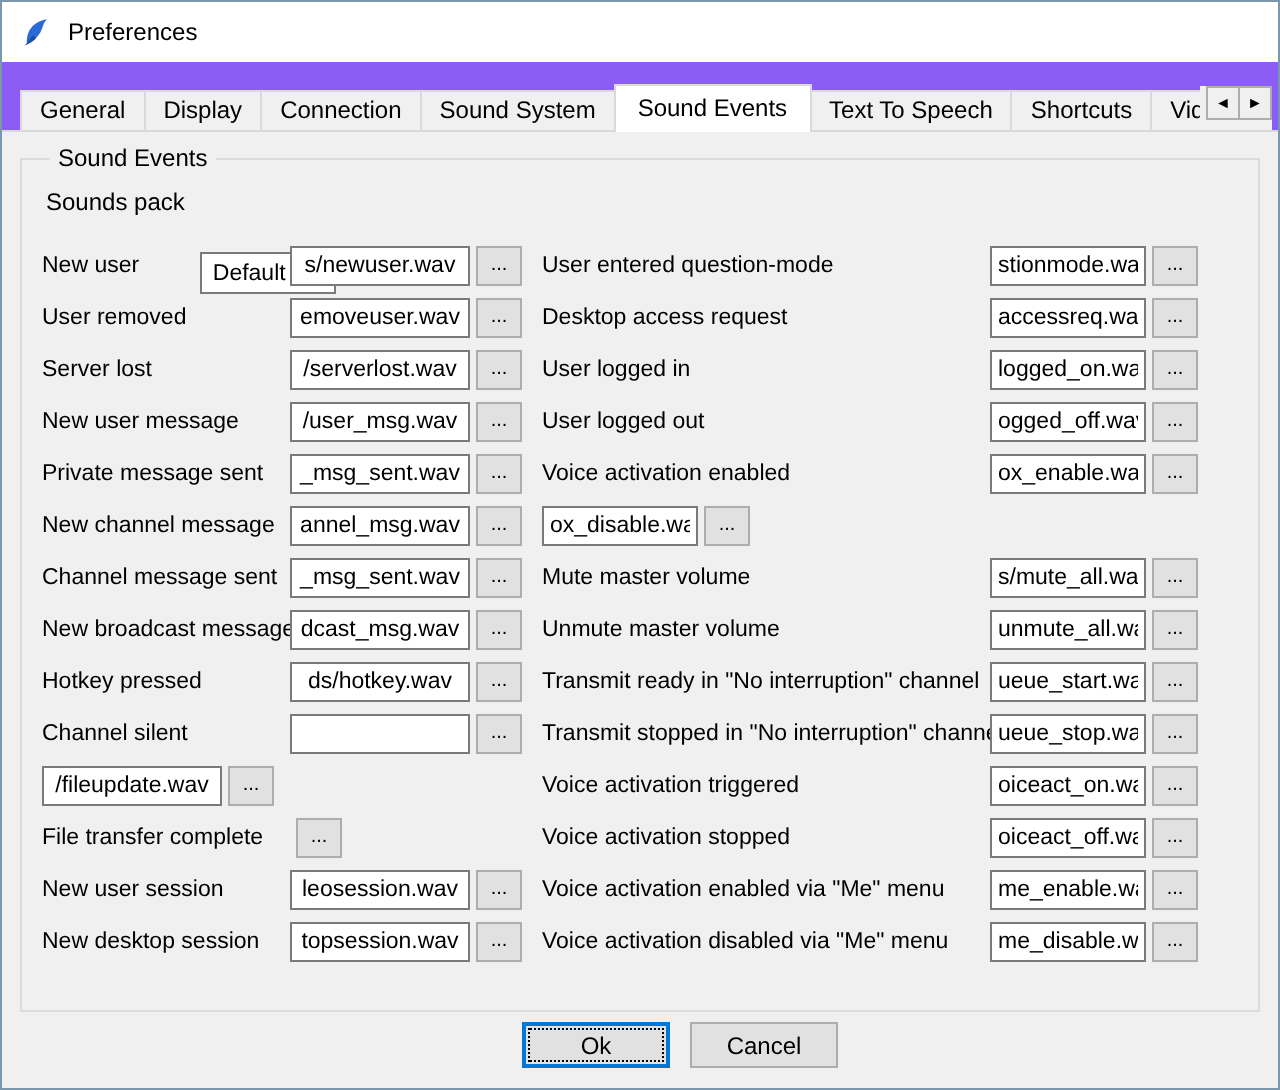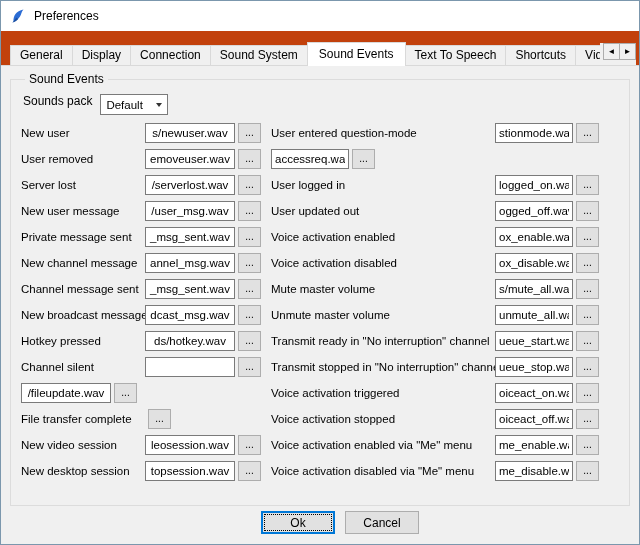--- a/index.html
+++ b/index.html
@@ -8,21 +8,21 @@
     font-family: "Liberation Sans", sans-serif;
     font-size: 12px;
     color: #000;
     background: #f0f0f0;
     position: relative;
     overflow: hidden;
   }
   .window {
     position: absolute; inset: 0;
     border: 1px solid #7b97ad;
-    background: #c2410c;
+    background: #8b5cf6;
   }
   
   .titlebar {
     height: 30px;
     background: #ffffff;
     display: flex; align-items: center;
     padding: 0 9px; gap: 8px;
   }
   .app-icon { width: 16px; height: 16px; display: inline-block; }
   .title { font-size: 12px; }
@@ -90,20 +90,21 @@
     height: 22px;
     display: flex; align-items: flex-start; gap: 8px;
   }
   .combo {
     width: 68px; height: 21px;
     background: #fff;
     border: 1px solid #7a7a7a;
     display: flex; align-items: center; justify-content: space-between;
     padding: 0 5px;
     cursor: default;
+    margin-top: 32px;
   }
   .combo-value { font-size: 11.5px; }
   .combo-arrow {
     width: 0; height: 0;
     border-left: 3.5px solid transparent;
     border-right: 3.5px solid transparent;
     border-top: 4px solid #333;
   }
 
   .columns { display: flex; margin-top: 4px; }
@@ -258,57 +259,57 @@
             </div>
             <div class="event-row">
               <input type="text" class="event-input" value="/fileupdate.wav" style="">
               <button class="browse-btn">...</button>
             </div>
             <div class="event-row">
               <span class="event-label">File transfer complete</span>
               <button class="browse-btn">...</button>
             </div>
             <div class="event-row">
-              <span class="event-label">New video session</span>
+              <span class="event-label">New user session</span>
               <input type="text" class="event-input" value="leosession.wav" style="">
               <button class="browse-btn">...</button>
             </div>
             <div class="event-row">
               <span class="event-label">New desktop session</span>
               <input type="text" class="event-input" value="topsession.wav" style="">
               <button class="browse-btn">...</button>
             </div>
           </div>
         <div class="col col-right" id="right-col">
             <div class="event-row">
               <span class="event-label">User entered question-mode</span>
               <input type="text" class="event-input" value="stionmode.wav" style="">
               <button class="browse-btn">...</button>
             </div>
             <div class="event-row">
+              <span class="event-label">Desktop access request</span>
               <input type="text" class="event-input" value="accessreq.wav" style="">
               <button class="browse-btn">...</button>
             </div>
             <div class="event-row">
               <span class="event-label">User logged in</span>
               <input type="text" class="event-input" value="logged_on.wav" style="">
               <button class="browse-btn">...</button>
             </div>
             <div class="event-row">
-              <span class="event-label">User updated out</span>
+              <span class="event-label">User logged out</span>
               <input type="text" class="event-input" value="ogged_off.wav" style="">
               <button class="browse-btn">...</button>
             </div>
             <div class="event-row">
               <span class="event-label">Voice activation enabled</span>
               <input type="text" class="event-input" value="ox_enable.wav" style="">
               <button class="browse-btn">...</button>
             </div>
             <div class="event-row">
-              <span class="event-label">Voice activation disabled</span>
               <input type="text" class="event-input" value="ox_disable.wav" style="">
               <button class="browse-btn">...</button>
             </div>
             <div class="event-row">
               <span class="event-label">Mute master volume</span>
               <input type="text" class="event-input" value="s/mute_all.wav" style="">
               <button class="browse-btn">...</button>
             </div>
             <div class="event-row">
               <span class="event-label">Unmute master volume</span>

